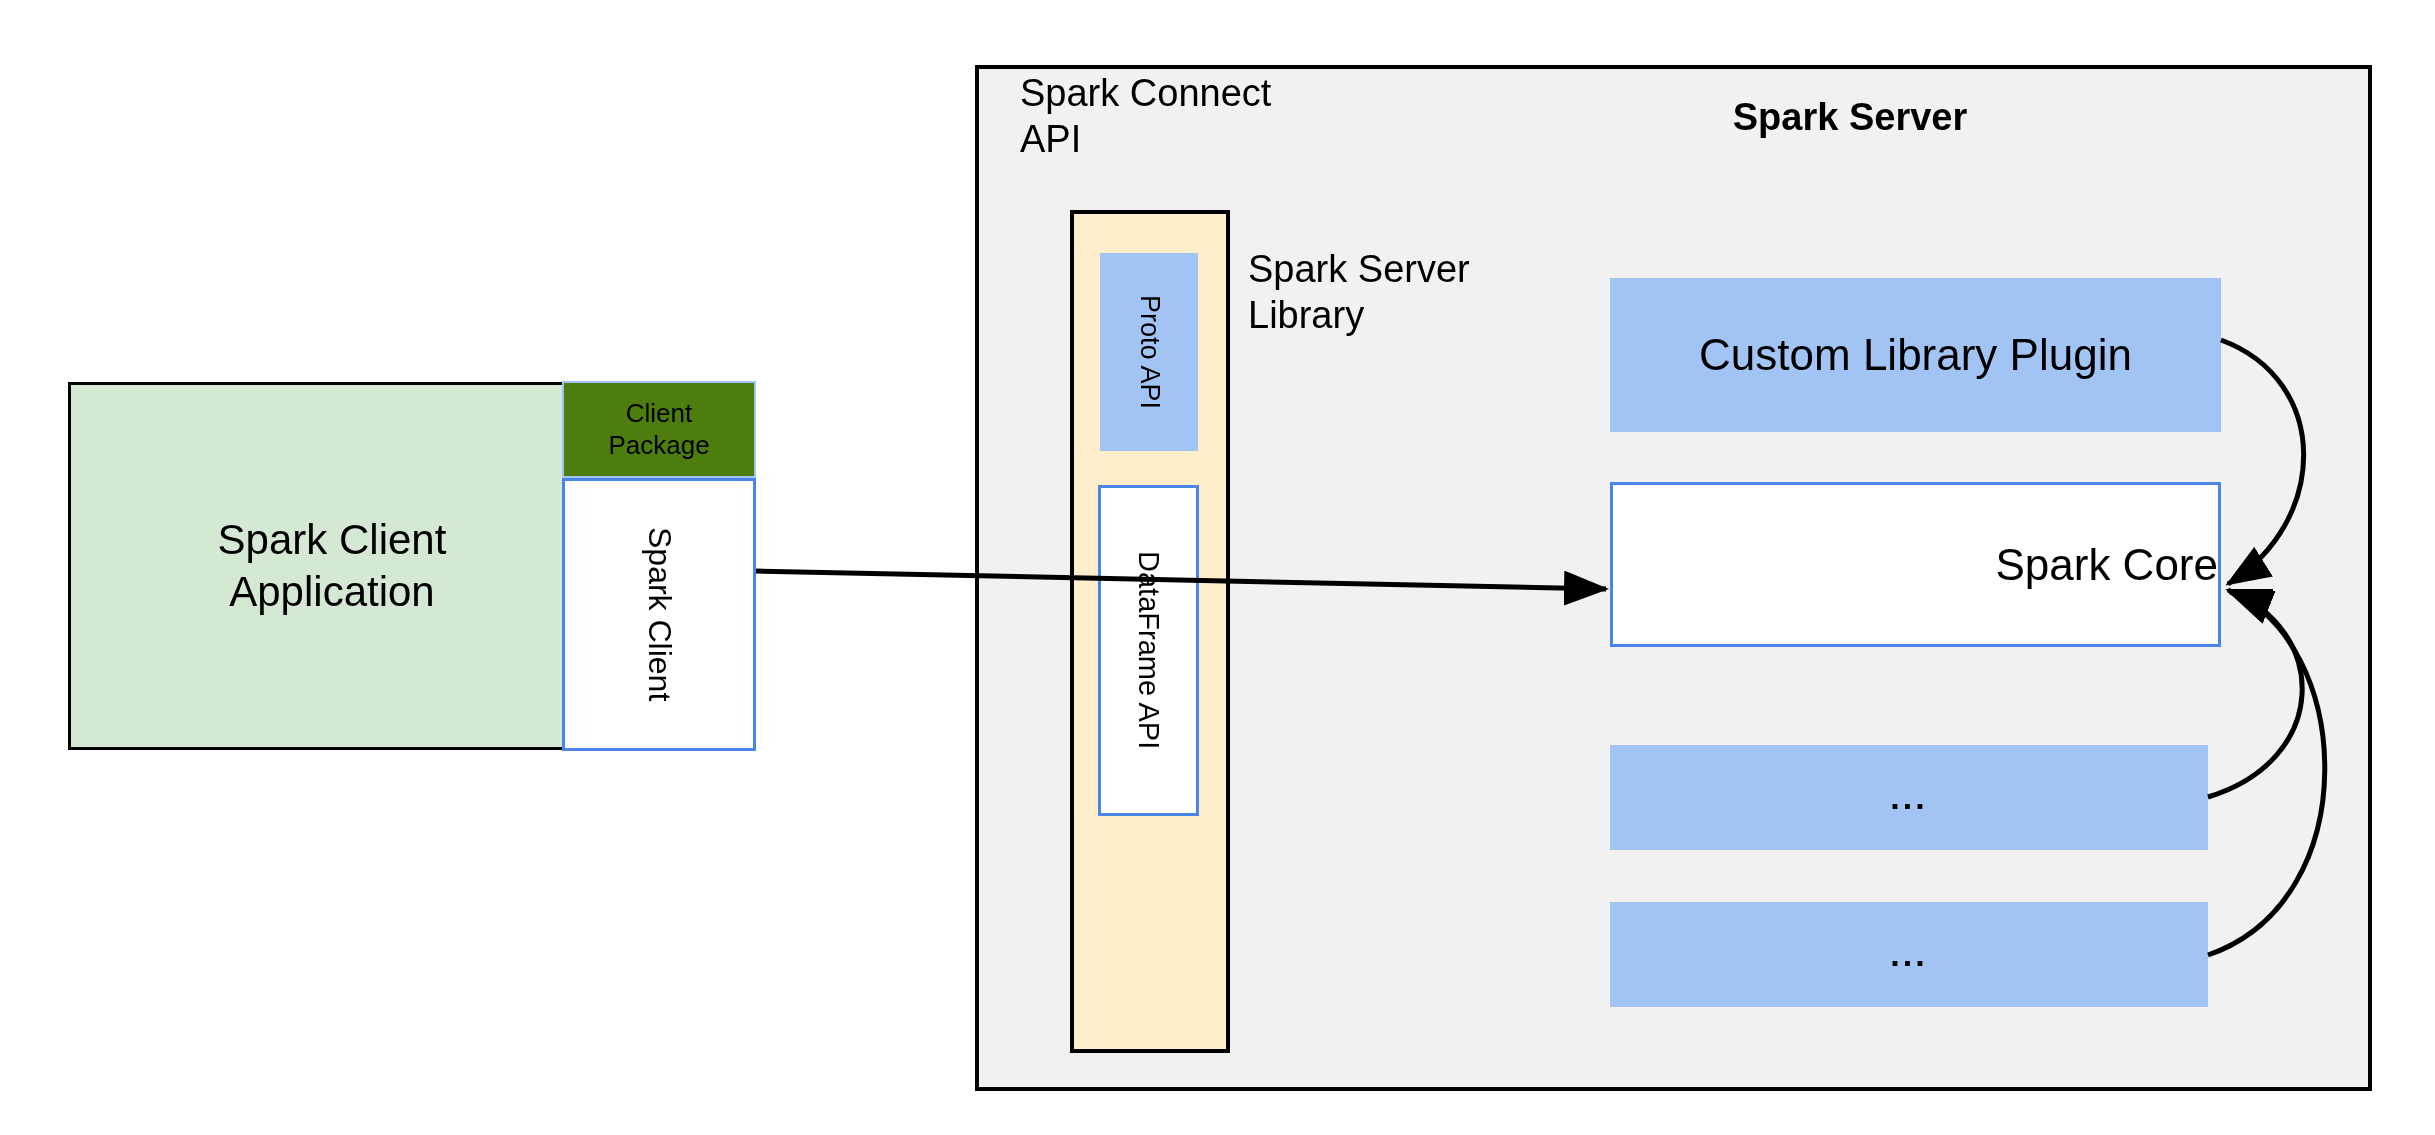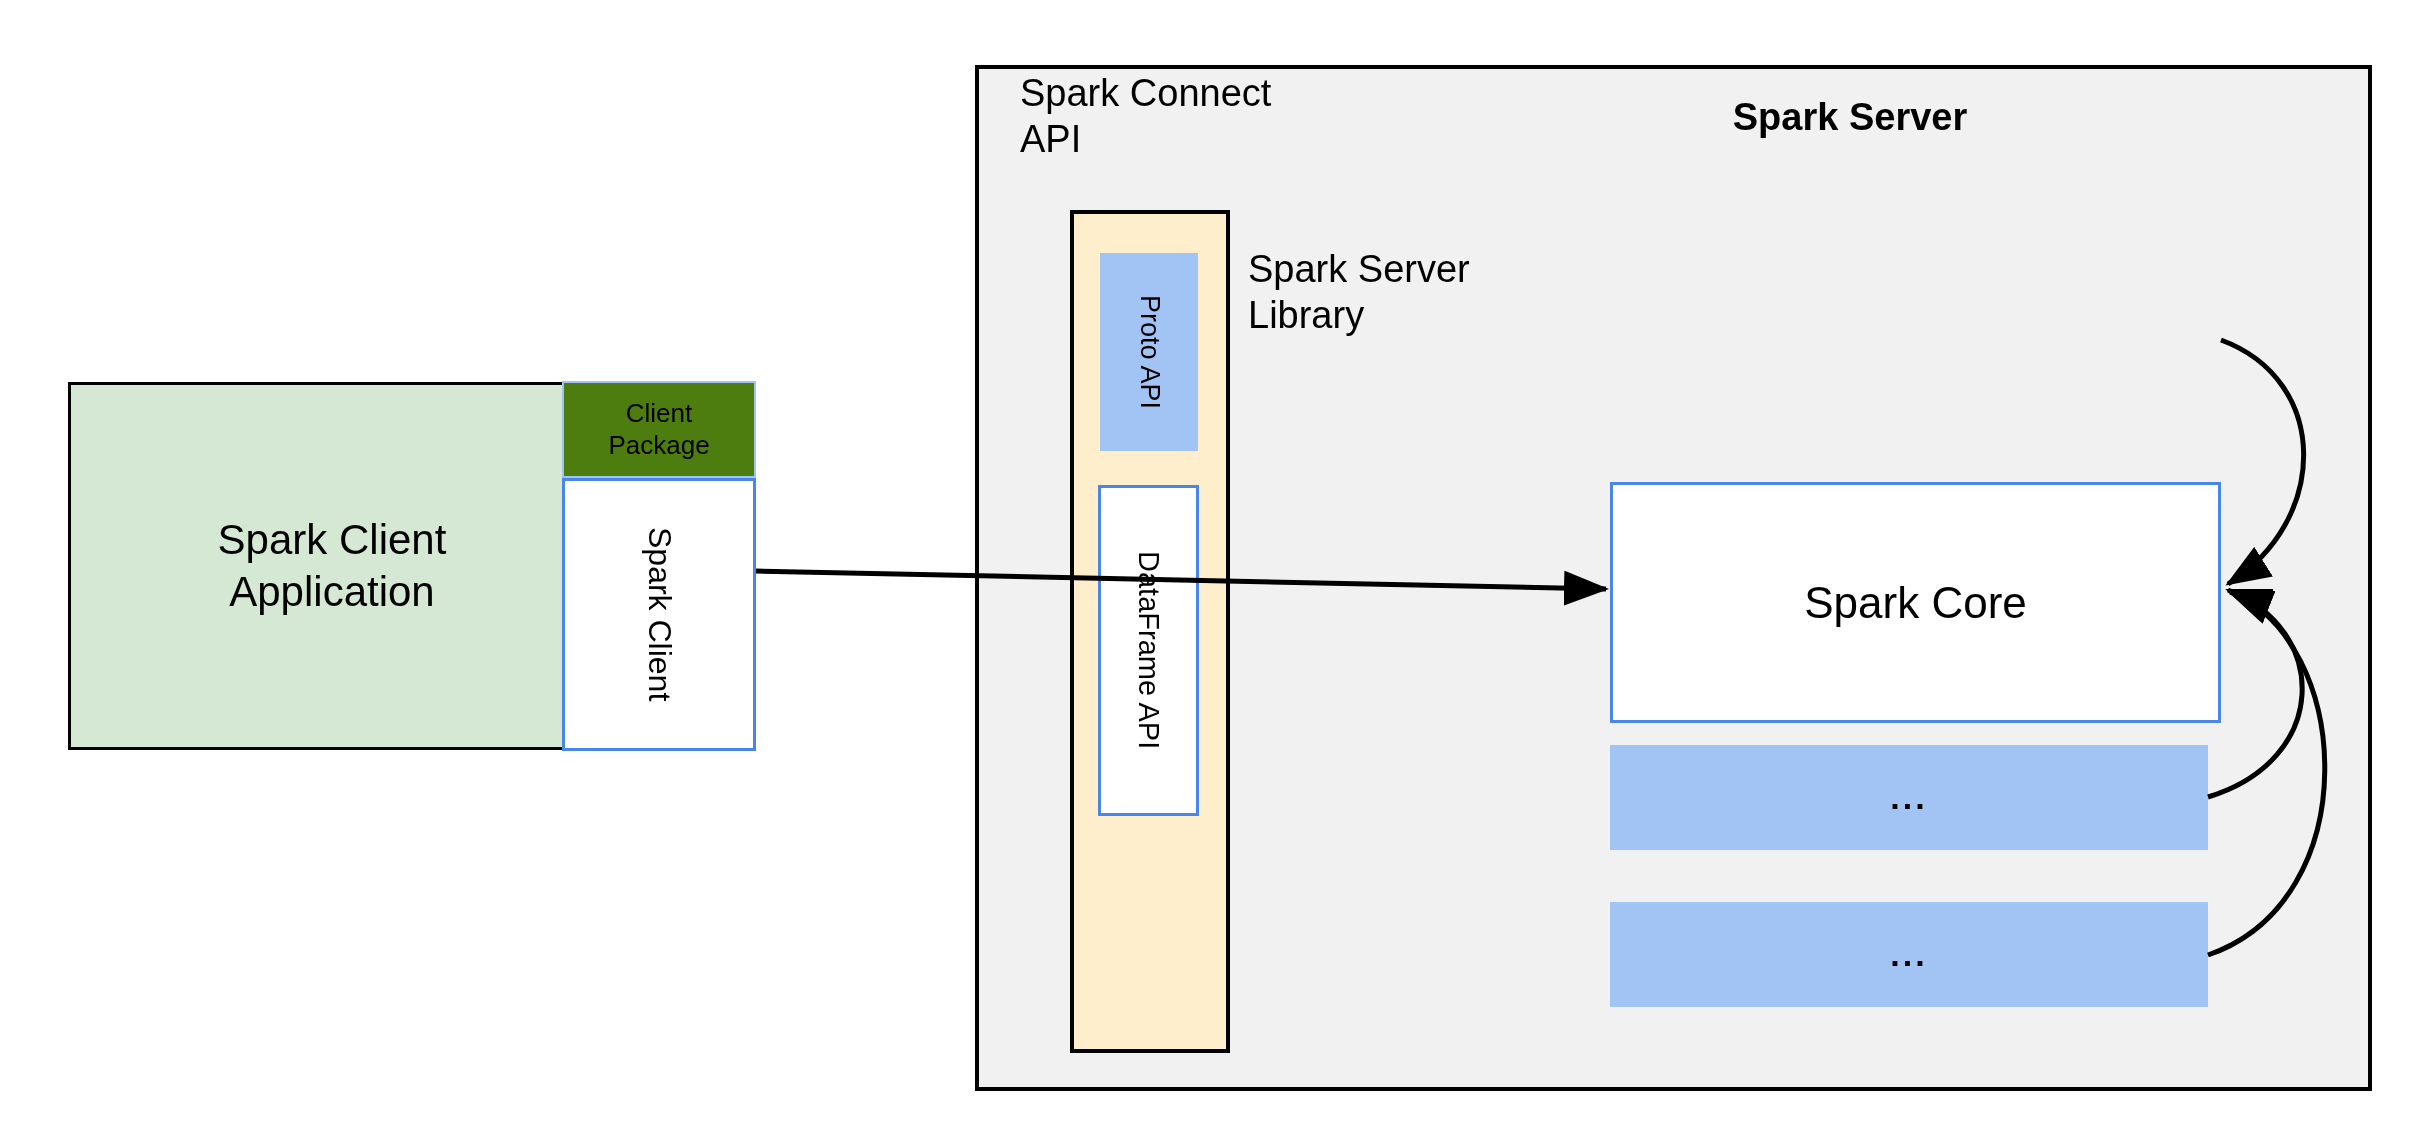--- a/index.html
+++ b/index.html
@@ -64,23 +64,24 @@
   }
   #dataframe-api-box .vtext{writing-mode:vertical-rl;font-size:29px;white-space:nowrap;}
 
   
   #custom-library-plugin-box{
     left:1610px;top:278px;width:611px;height:154px;
     background:#a2c4f5;border:2px solid #a2c4f5;
     font-size:44px;
   }
   #spark-core-box{
-    left:1610px;top:482px;width:611px;height:241px;
+    left:1610px;top:482px;width:611px;height:165px;
     background:#ffffff;border:3px solid #4a86e8;
     font-size:44px;
+    justify-content:flex-end;
   }
   #ellipsis-box-1{
     left:1610px;top:745px;width:598px;height:105px;
     background:#a2c4f5;border:2px solid #a2c4f5;
     font-size:34px;font-weight:bold;letter-spacing:3px;
   }
   #ellipsis-box-2{
     left:1610px;top:902px;width:598px;height:105px;
     background:#a2c4f5;border:2px solid #a2c4f5;
     font-size:34px;font-weight:bold;letter-spacing:3px;
@@ -107,20 +108,23 @@
   <div class="box" id="connect-api-container"></div>
 
   <div class="box" id="proto-api-box">
     <span class="vtext">Proto API</span>
   </div>
 
   <div class="box" id="dataframe-api-box">
     <span class="vtext">DataFrame API</span>
   </div>
 
+  <div class="box" id="custom-library-plugin-box">
+    <span>Custom Library Plugin</span>
+  </div>
 
   <div class="box" id="spark-core-box">
     <span>Spark Core</span>
   </div>
 
   <div class="box" id="ellipsis-box-1">
     <span>...</span>
   </div>
 
   <div class="box" id="ellipsis-box-2">

